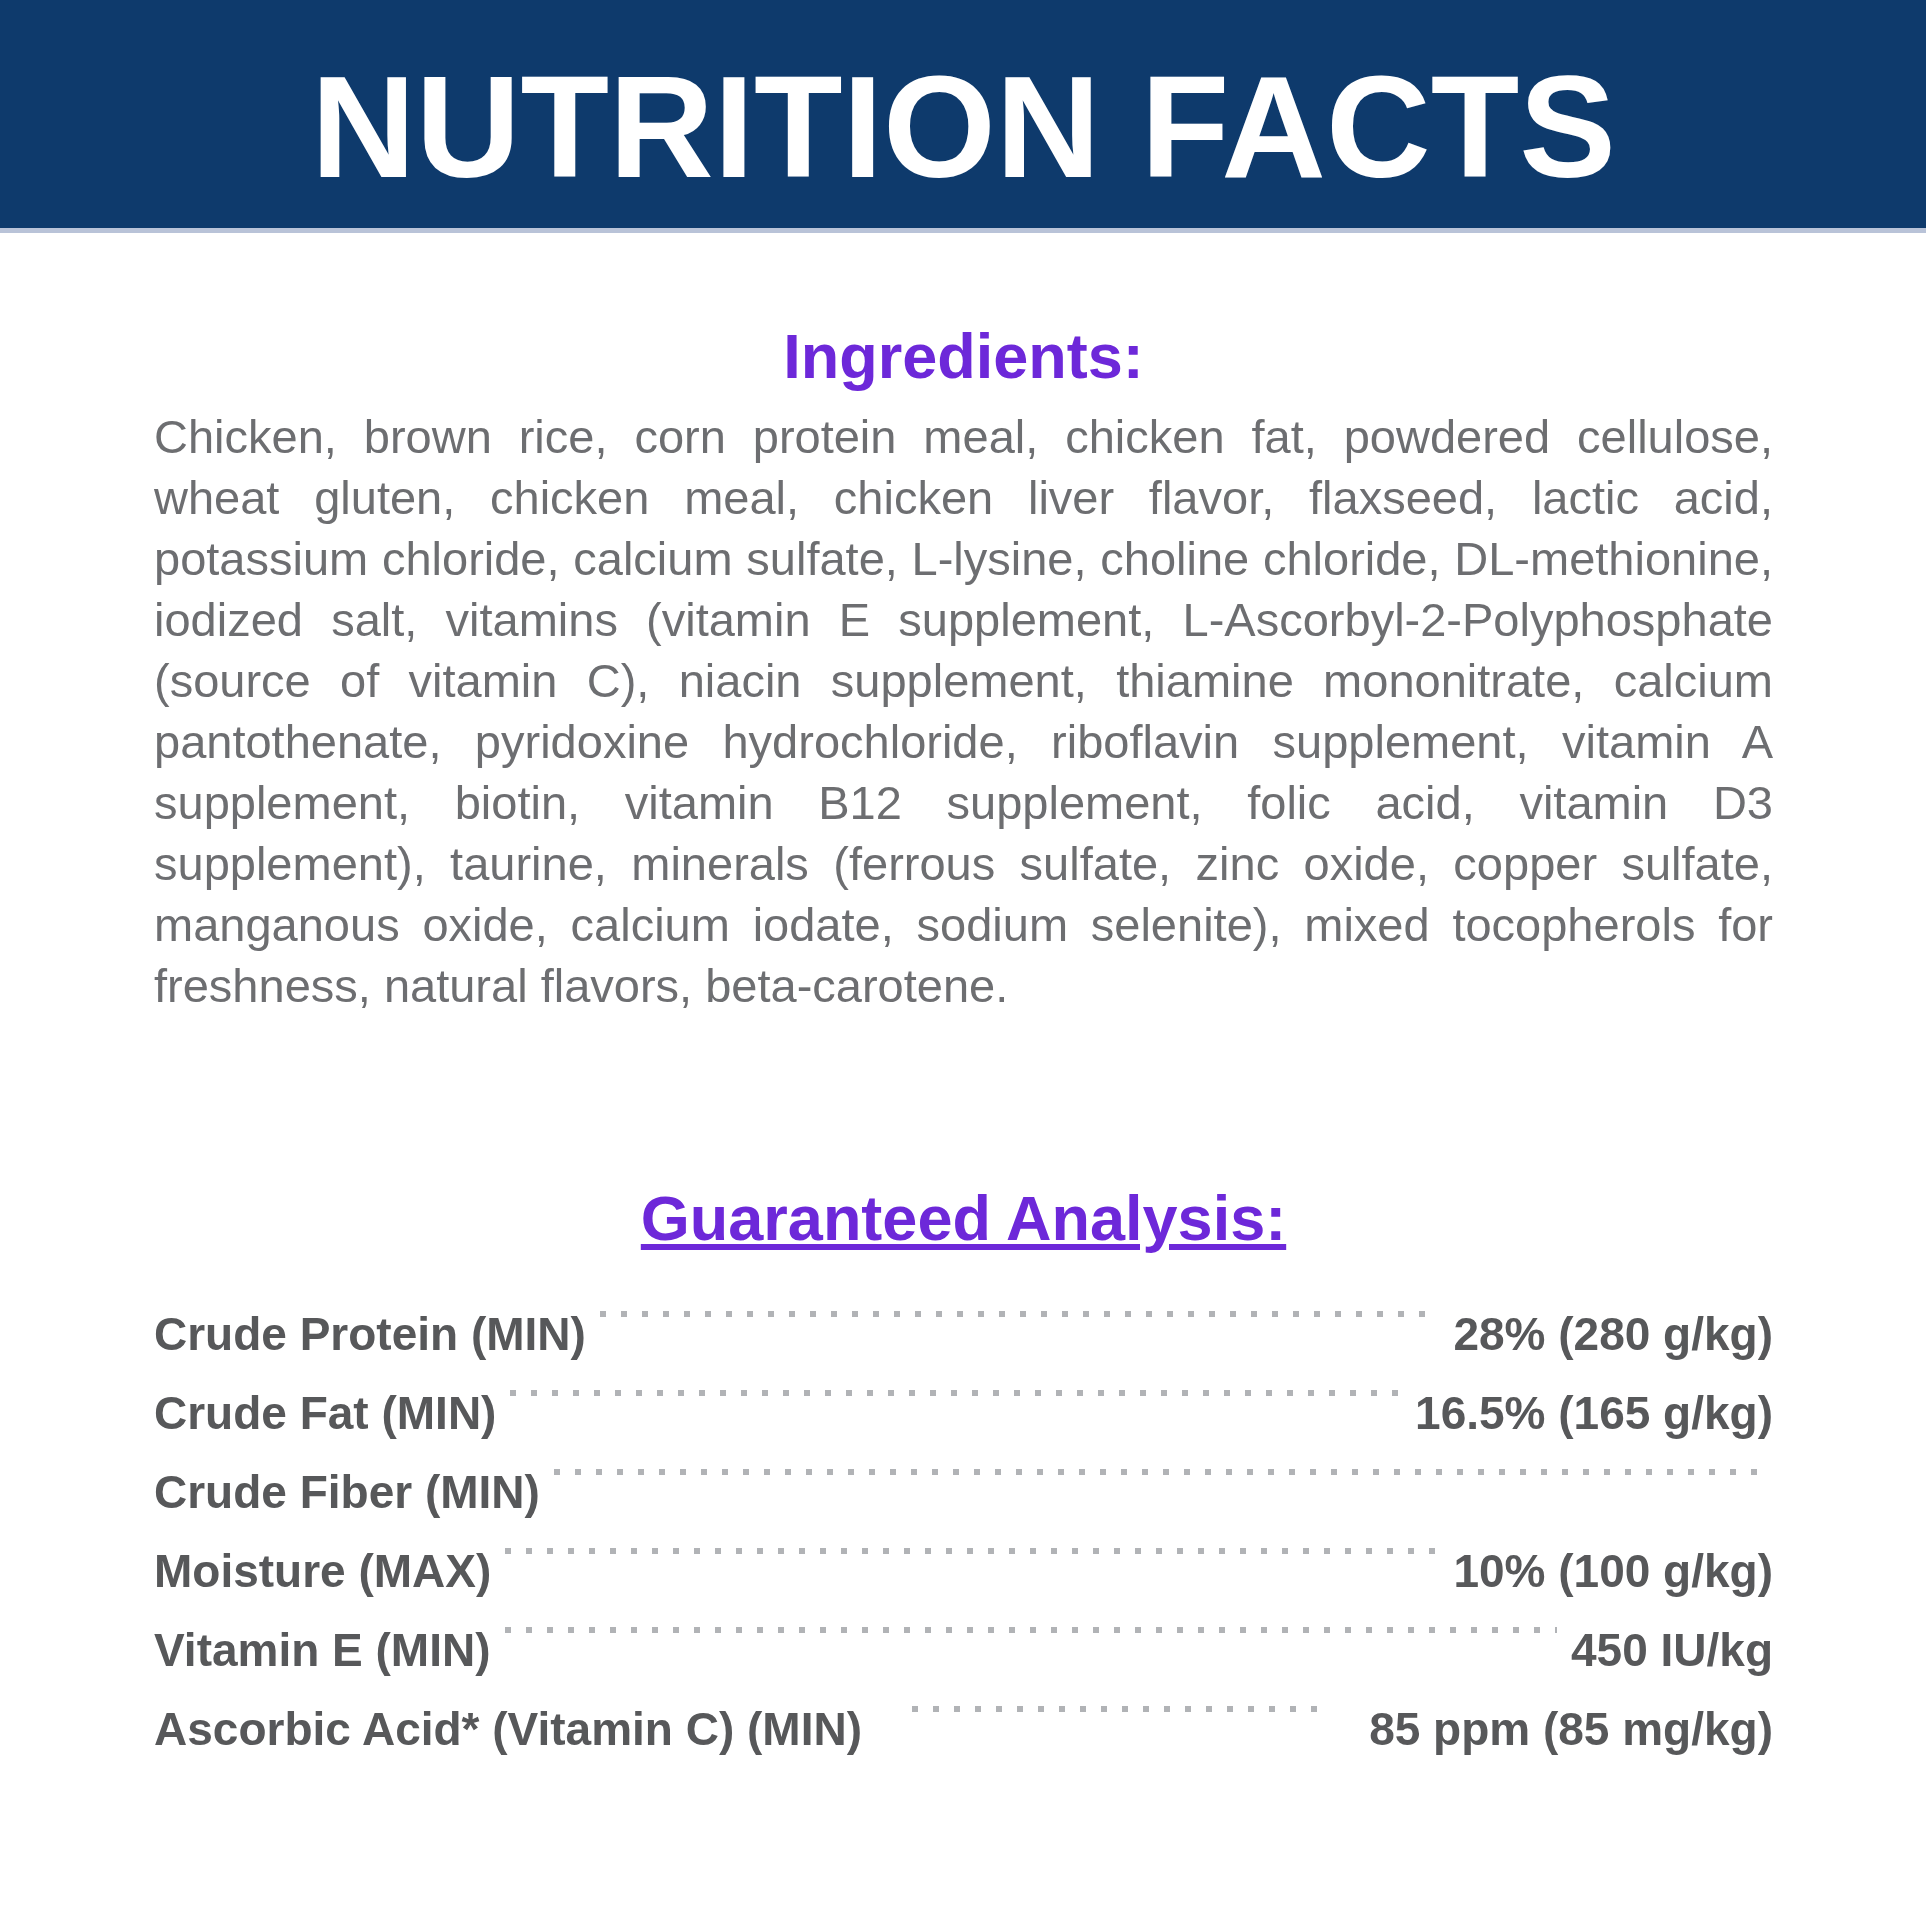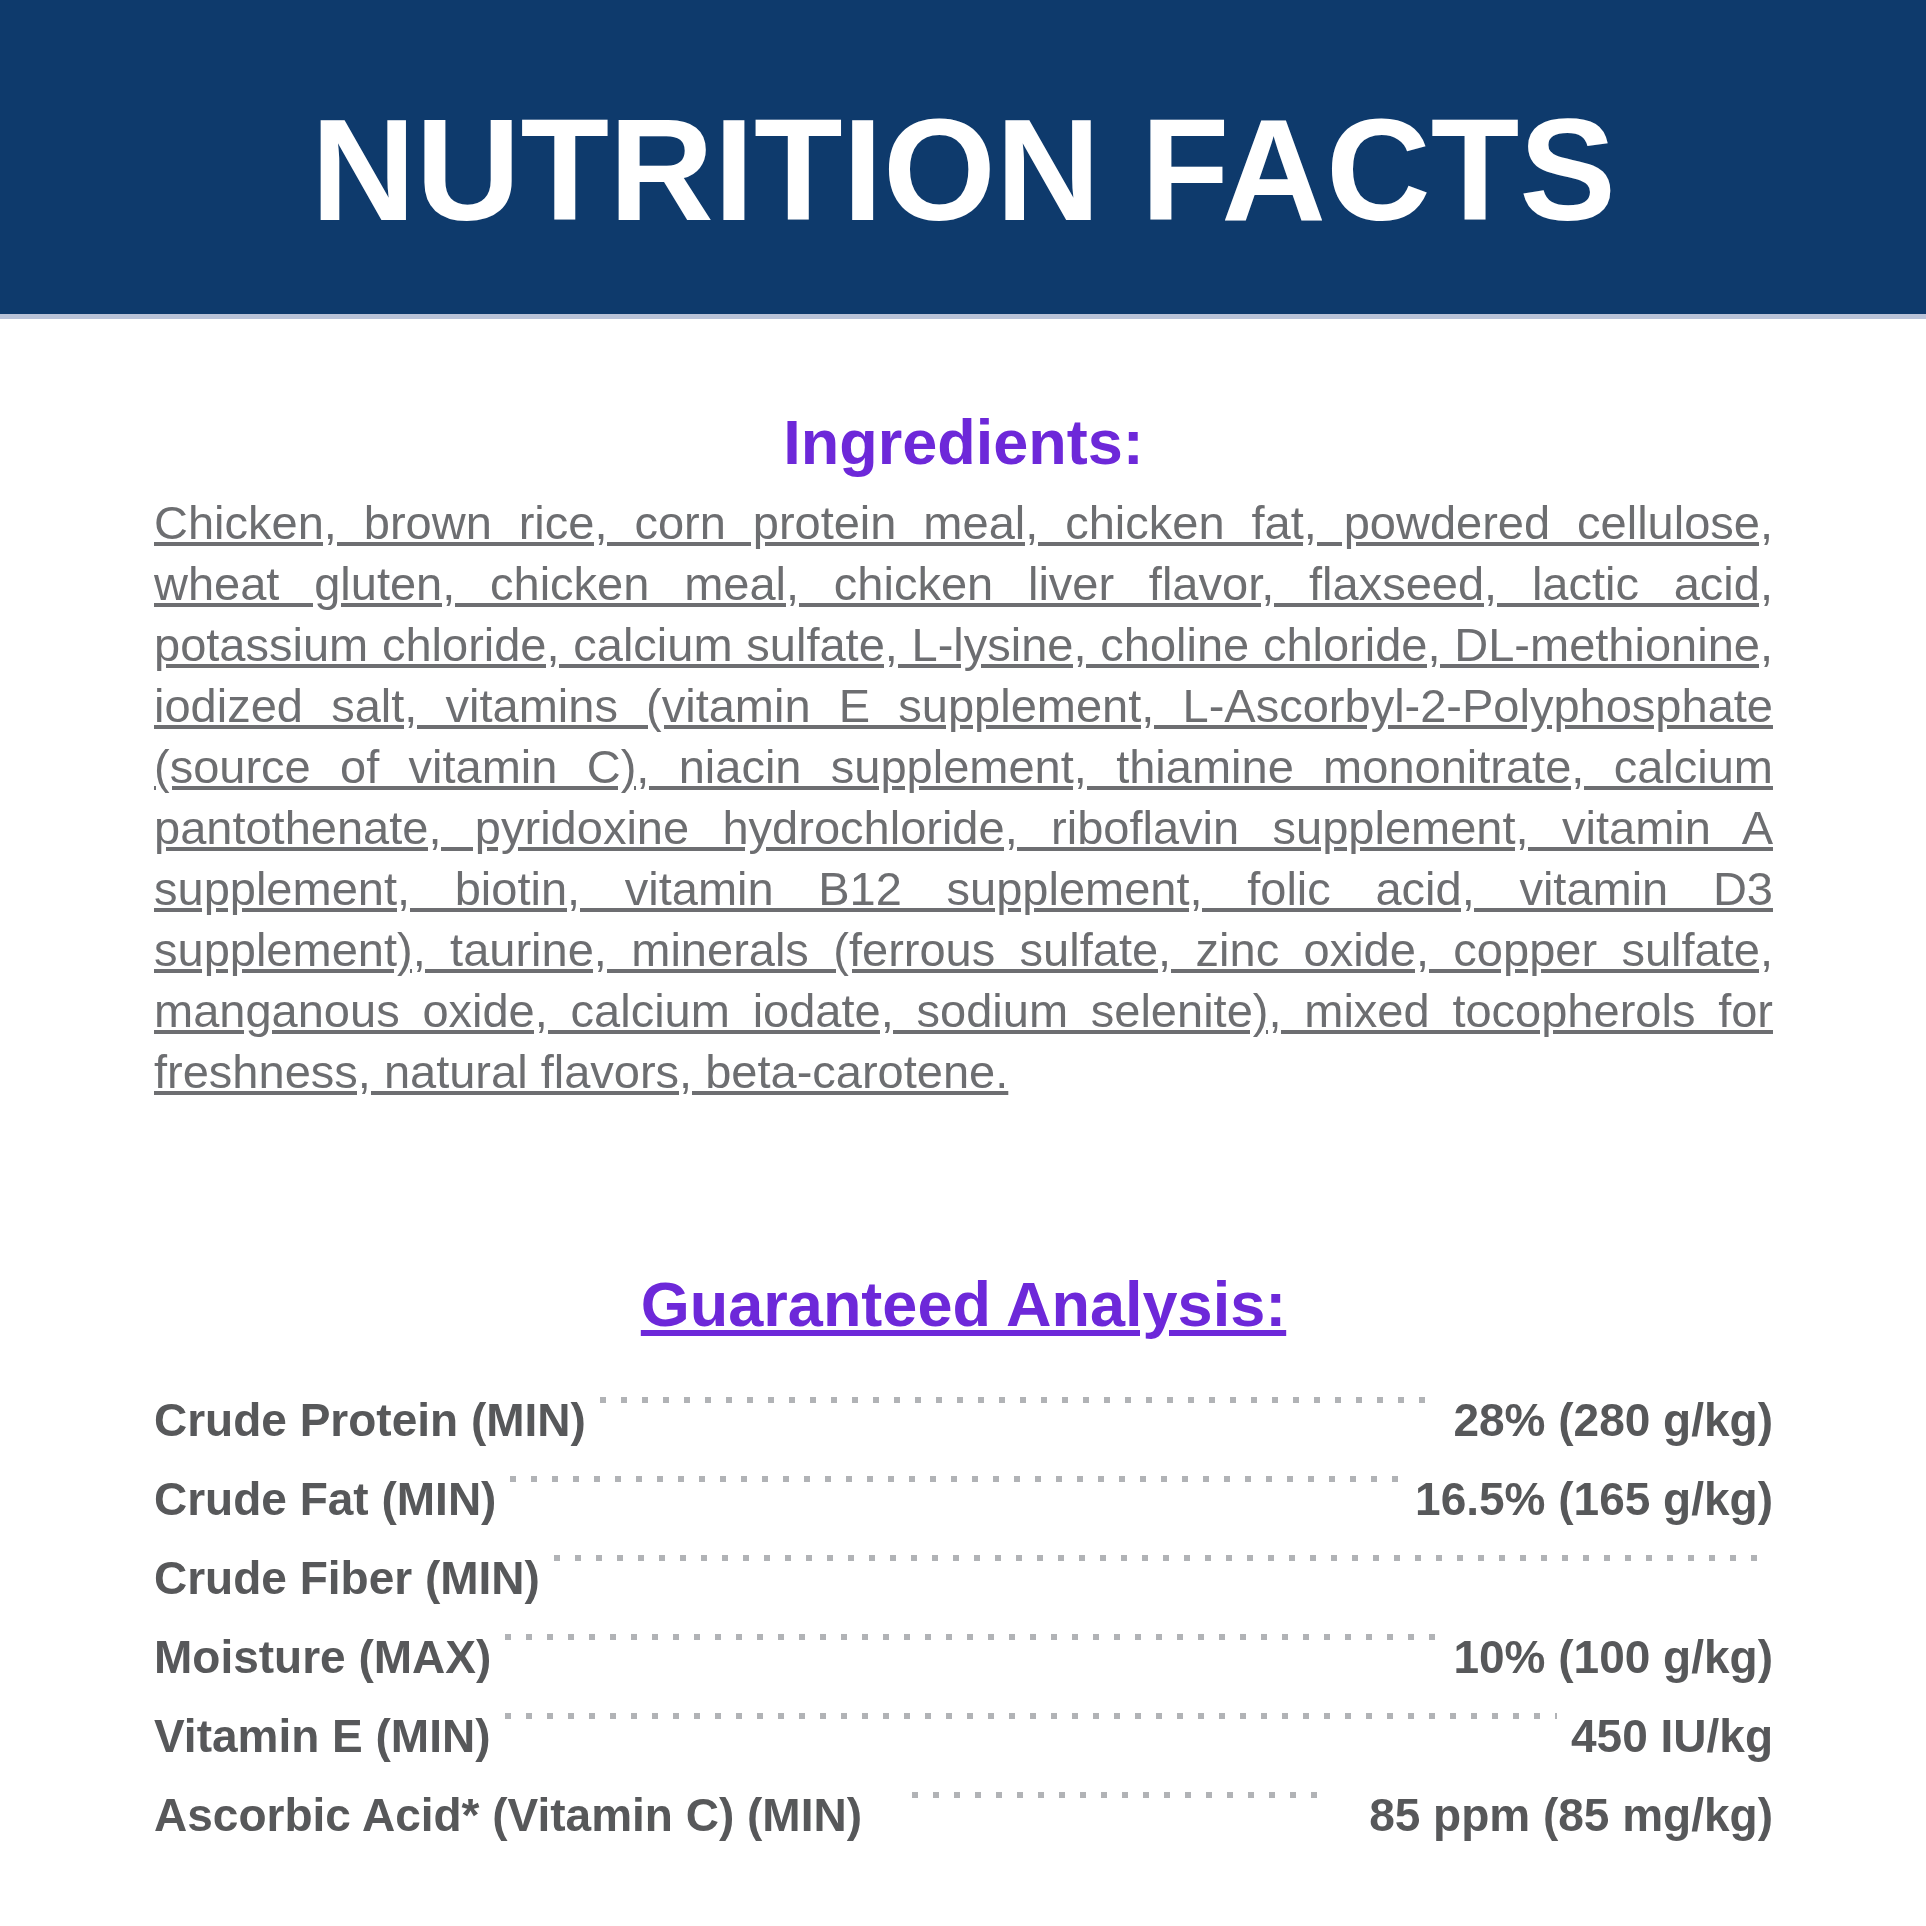--- a/index.html
+++ b/index.html
@@ -8,21 +8,21 @@
     background: #ffffff;
   }
   body {
     width: 1927px;
     height: 1927px;
     overflow: hidden;
     font-family: "Liberation Sans", sans-serif;
   }
   .banner {
     box-sizing: border-box;
-    height: 319px;
+    height: 233px;
     background: #0e3a6c;
     border-bottom: 5px solid #b9c3d8;
     display: flex;
     align-items: center;
     justify-content: center;
   }
   .banner-title {
     color: #ffffff;
     font-size: 145px;
     font-weight: bold;
@@ -41,21 +41,20 @@
     margin: 87px auto 14px auto;
   }
   .ingredients-text {
     width: 1619px;
     margin: 0 auto;
     font-size: 47px;
     line-height: 61px;
     color: #6d6e71;
     text-align: justify;
     text-justify: inter-word;
-    text-decoration: underline;
   }
   .ga-heading {
     margin: 166px auto 56px auto;
     text-decoration: underline;
   }
   .ga-table {
     width: 1619px;
     margin: 0 auto;
   }
   .ga-row {

